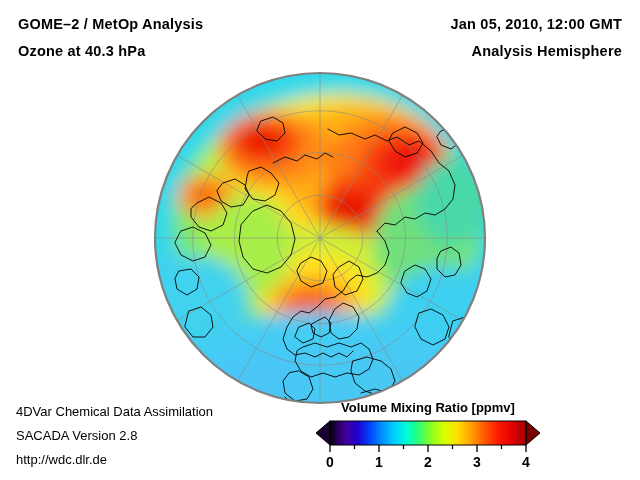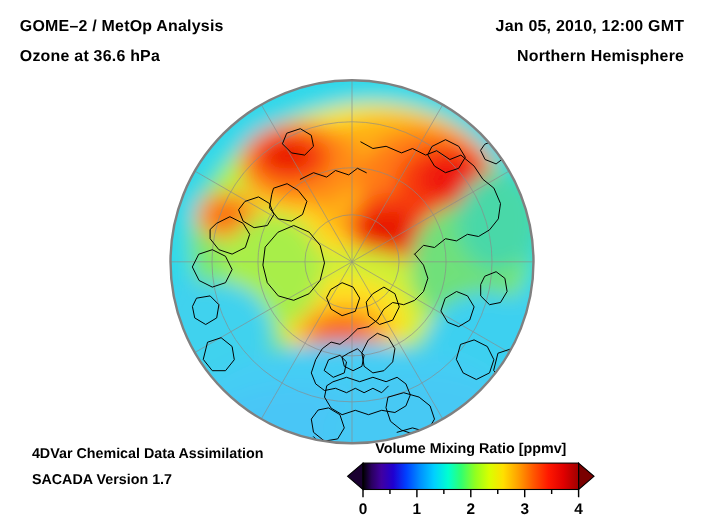--- a/index.html
+++ b/index.html
@@ -23,22 +23,22 @@
     white-space: nowrap;
     letter-spacing: 0.2px;
   }
   #title-line1 { left: 18px;  top: 16px; }
   #title-line2 { left: 18px;  top: 43px; }
   #date-line   { right: 18px; top: 16px; text-align: right; }
   #hemi-line   { right: 18px; top: 43px; text-align: right; }
 
   .foot {
     position: absolute;
-    left: 29px;
-    font-weight: bold;
+    left: 16px;
+    font-weight: normal;
     font-size: 13px;
     color: #000000;
     white-space: nowrap;
   }
   #foot-line1 { top: 404px; }
   #foot-line2 { top: 428px; }
   #foot-line3 { top: 452px; }
 
   
   #globe-wrap {
@@ -95,23 +95,23 @@
     width: 68px;
     height: 52px;
   }
 </style>
 </head>
 <body>
 
 <div id="page">
 
   <div class="hdr" id="title-line1">GOME–2 / MetOp Analysis</div>
-  <div class="hdr" id="title-line2">Ozone at 36.6 hPa</div>
+  <div class="hdr" id="title-line2">Ozone at 40.3 hPa</div>
   <div class="hdr" id="date-line">Jan 05, 2010, 12:00 GMT</div>
-  <div class="hdr" id="hemi-line">Northern Hemisphere</div>
+  <div class="hdr" id="hemi-line">Analysis Hemisphere</div>
 
   <div id="globe-wrap">
     <svg id="globe-svg" width="334" height="334" viewBox="0 0 334 334">
       <defs>
         <clipPath id="globeClip">
           <circle cx="167" cy="167" r="165"></circle>
         </clipPath>
         <filter id="blurField" x="-20%" y="-20%" width="140%" height="140%">
           <feGaussianBlur stdDeviation="9"></feGaussianBlur>
         </filter>
@@ -270,17 +270,18 @@
       </g>
       <text class="cb-tick-label" x="18" y="48" text-anchor="middle">0</text>
       <text class="cb-tick-label" x="67" y="48" text-anchor="middle">1</text>
       <text class="cb-tick-label" x="116" y="48" text-anchor="middle">2</text>
       <text class="cb-tick-label" x="165" y="48" text-anchor="middle">3</text>
       <text class="cb-tick-label" x="214" y="48" text-anchor="middle">4</text>
     </svg>
   </div>
 
   <div class="foot" id="foot-line1">4DVar Chemical Data Assimilation</div>
-  <div class="foot" id="foot-line2">SACADA Version 1.7</div>
+  <div class="foot" id="foot-line2">SACADA Version 2.8</div>
+  <div class="foot" id="foot-line3">http://wdc.dlr.de</div>
 
 
 
 </div>
 
 </body></html>

